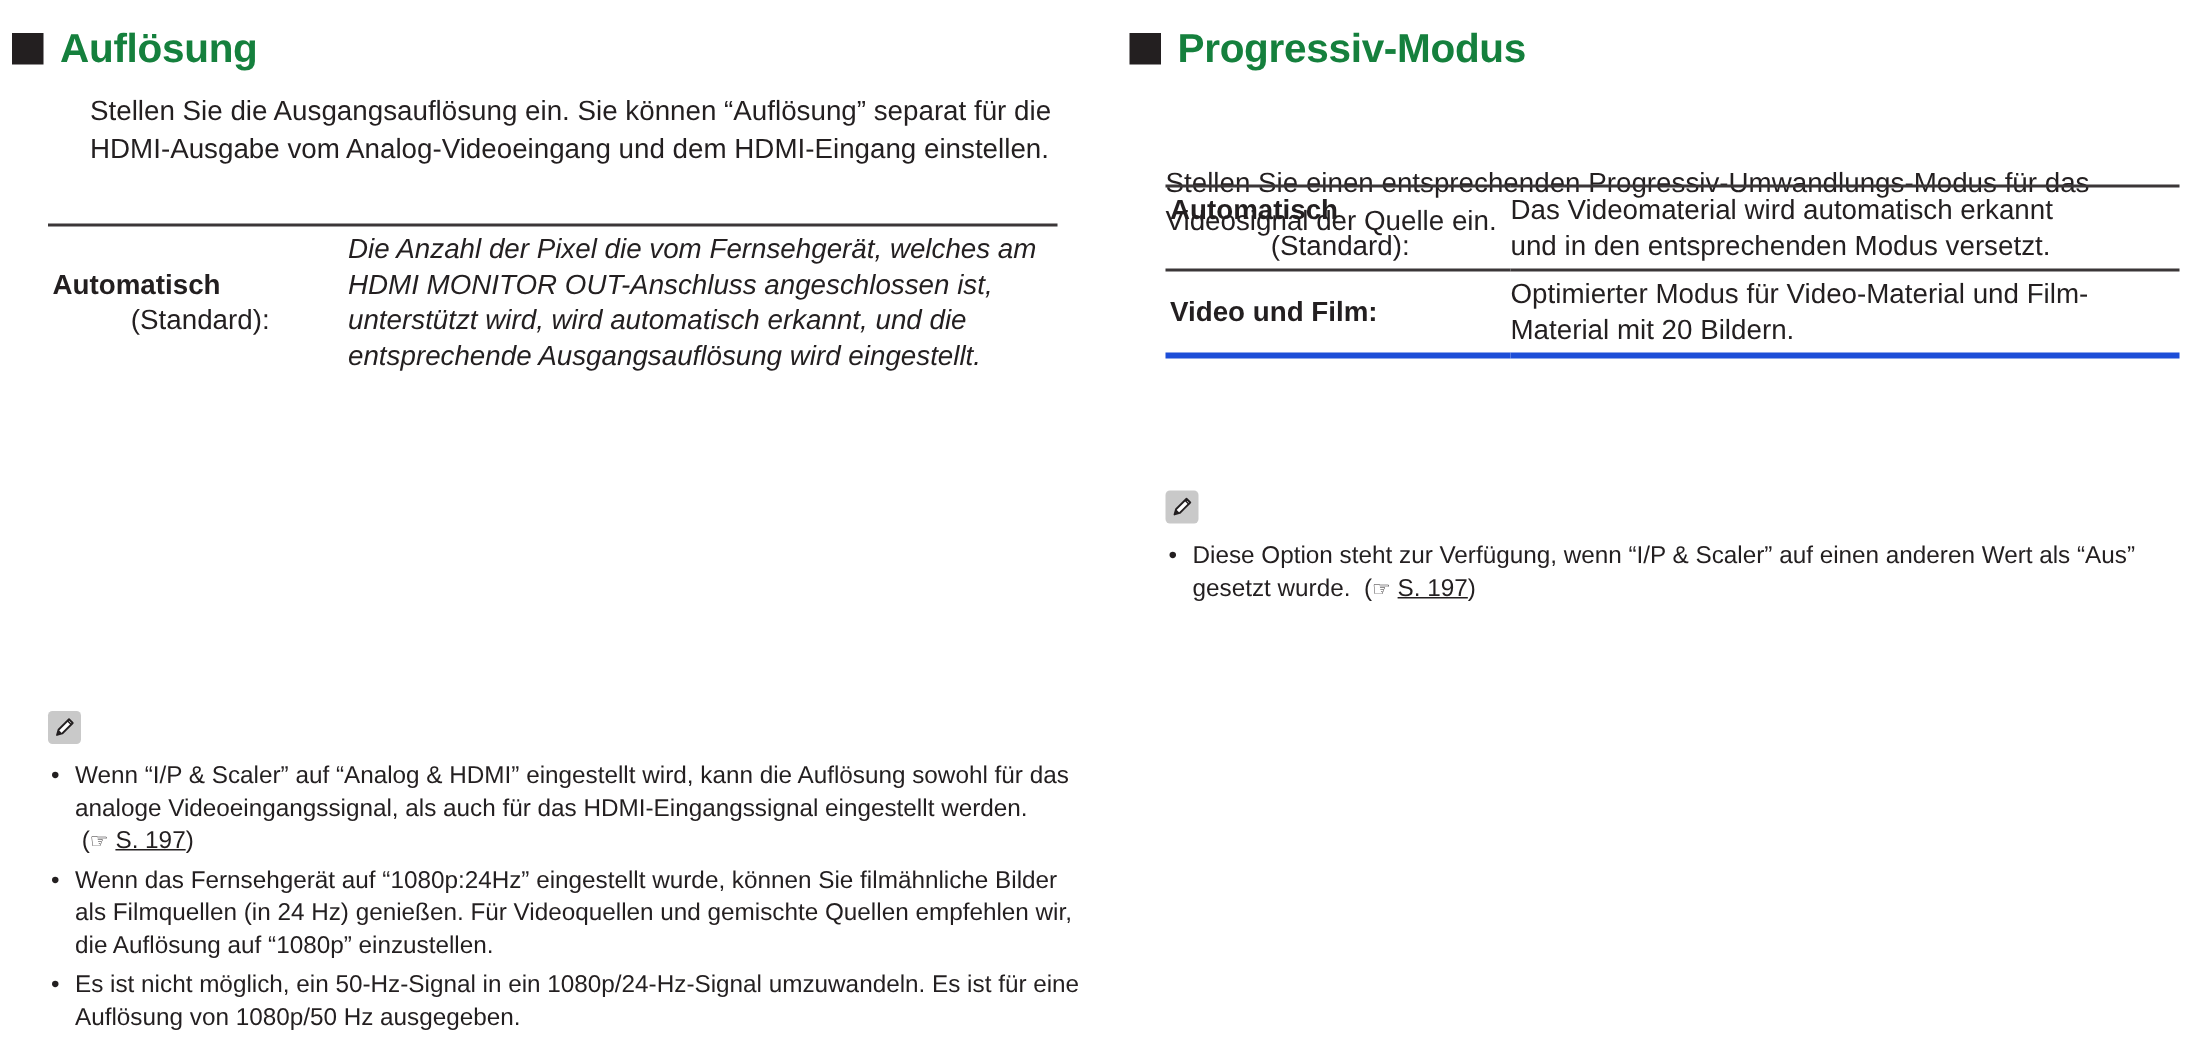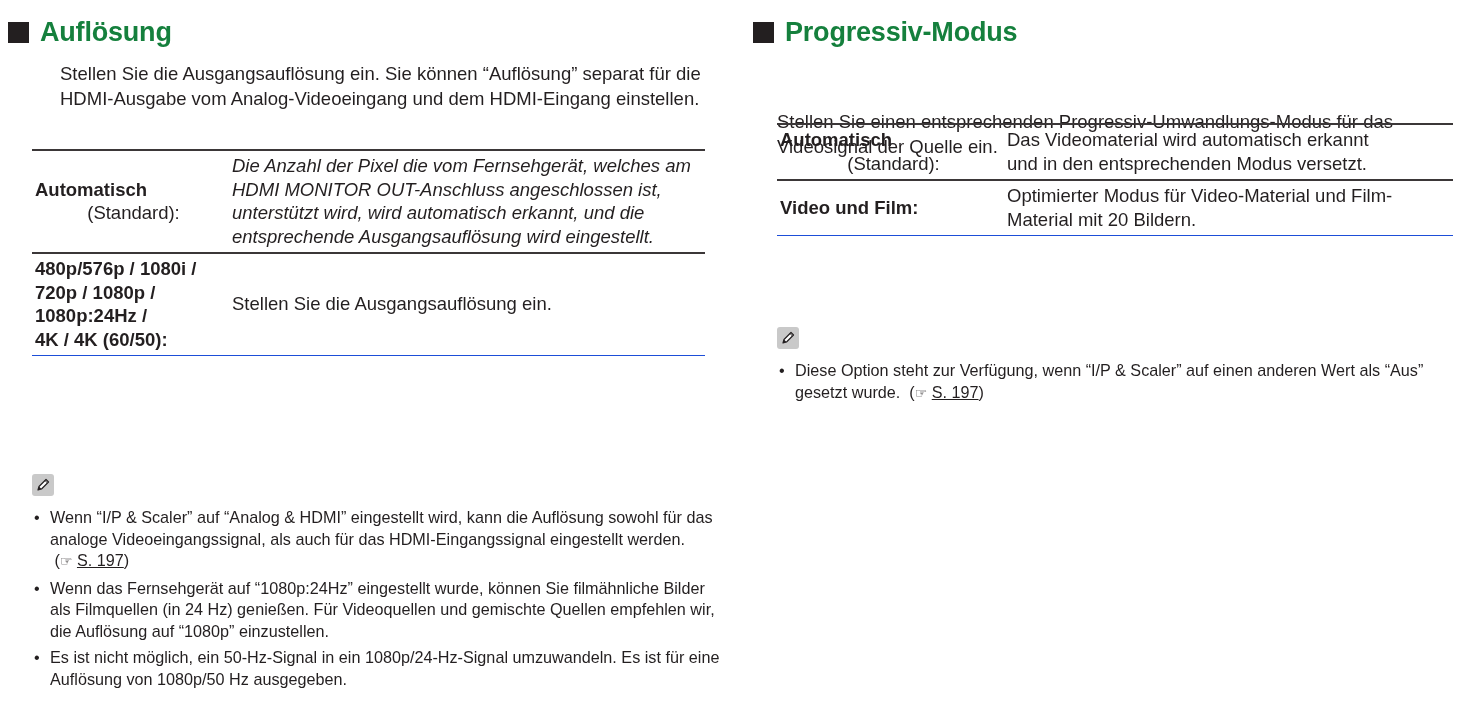--- a/index.html
+++ b/index.html
@@ -27,21 +27,21 @@
   }
   .col-left .intro { width: 680px; margin-left: 28px; }
   .col-right .intro { width: 690px; margin-top: 48px; }
 
   table.opts {
     position: absolute; left: 32px; border-collapse: collapse;
     font-size: 18.5px; line-height: 23.5px; color: #231f20;
   }
   table.opts td { vertical-align: middle; padding: 3px 0 4px 0; }
   table.opts tr { border-top: 2px solid #3b3738; }
-  table.opts tr.last { border-bottom: 1px solid #1d4ed8; }
+  table.opts tr.last { border-bottom: 4px solid #1d4ed8; }
   table.opts td.key { font-weight: bold; padding-left: 3px; }
   table.opts td.key .sub { font-weight: normal; text-align: center; }
   table.opts td.val { padding-left: 0; }
 
   .col-left table.opts { top: 149px; width: 673px; }
   .col-left table.opts td.key { width: 197px; }
   .col-right table.opts { top: 123px; width: 676px; }
   .col-right table.opts td.key { width: 227px; }
 
   .note-icon {
@@ -74,29 +74,20 @@
   <div class="intro">Stellen Sie die Ausgangsauflösung ein. Sie können “Auflösung” separat für die HDMI-Ausgabe vom Analog-Videoeingang und dem HDMI-Eingang einstellen.</div>
 
   <table class="opts">
     <tbody>
         <tr>
       <td class="key">
         <div>Automatisch</div>
         <div class="sub"><span>(Standard):</span></div>
       </td>
       <td class="val" style="padding-right:8px;font-style:italic;">Die Anzahl der Pixel die vom Fernsehgerät, welches am HDMI MONITOR OUT-Anschluss angeschlossen ist, unterstützt wird, wird automatisch erkannt, und die entsprechende Ausgangsauflösung wird eingestellt.</td>
-    </tr>
-    <tr class="last">
-      <td class="key">
-        <div>480p/576p / 1080i /</div>
-        <div>720p / 1080p /</div>
-        <div>1080p:24Hz /</div>
-        <div>4K / 4K (60/50):</div>
-      </td>
-      <td class="val">Stellen Sie die Ausgangsauflösung ein.</td>
     </tr>
   </tbody>
     </table>
 
   <div class="note-icon">
     <svg width="16" height="16" viewBox="0 0 16 16">
       <path d="M3 13 L4 9.5 L11 2.5 L13.5 5 L6.5 12 Z" fill="#fff" stroke="#231f20" stroke-width="1.2" stroke-linejoin="round"></path>
       <path d="M3 13 L4 9.5 L6.5 12 Z" fill="#231f20"></path>
       <path d="M10 3.5 L12.5 6" stroke="#231f20" stroke-width="1"></path>
     </svg>

